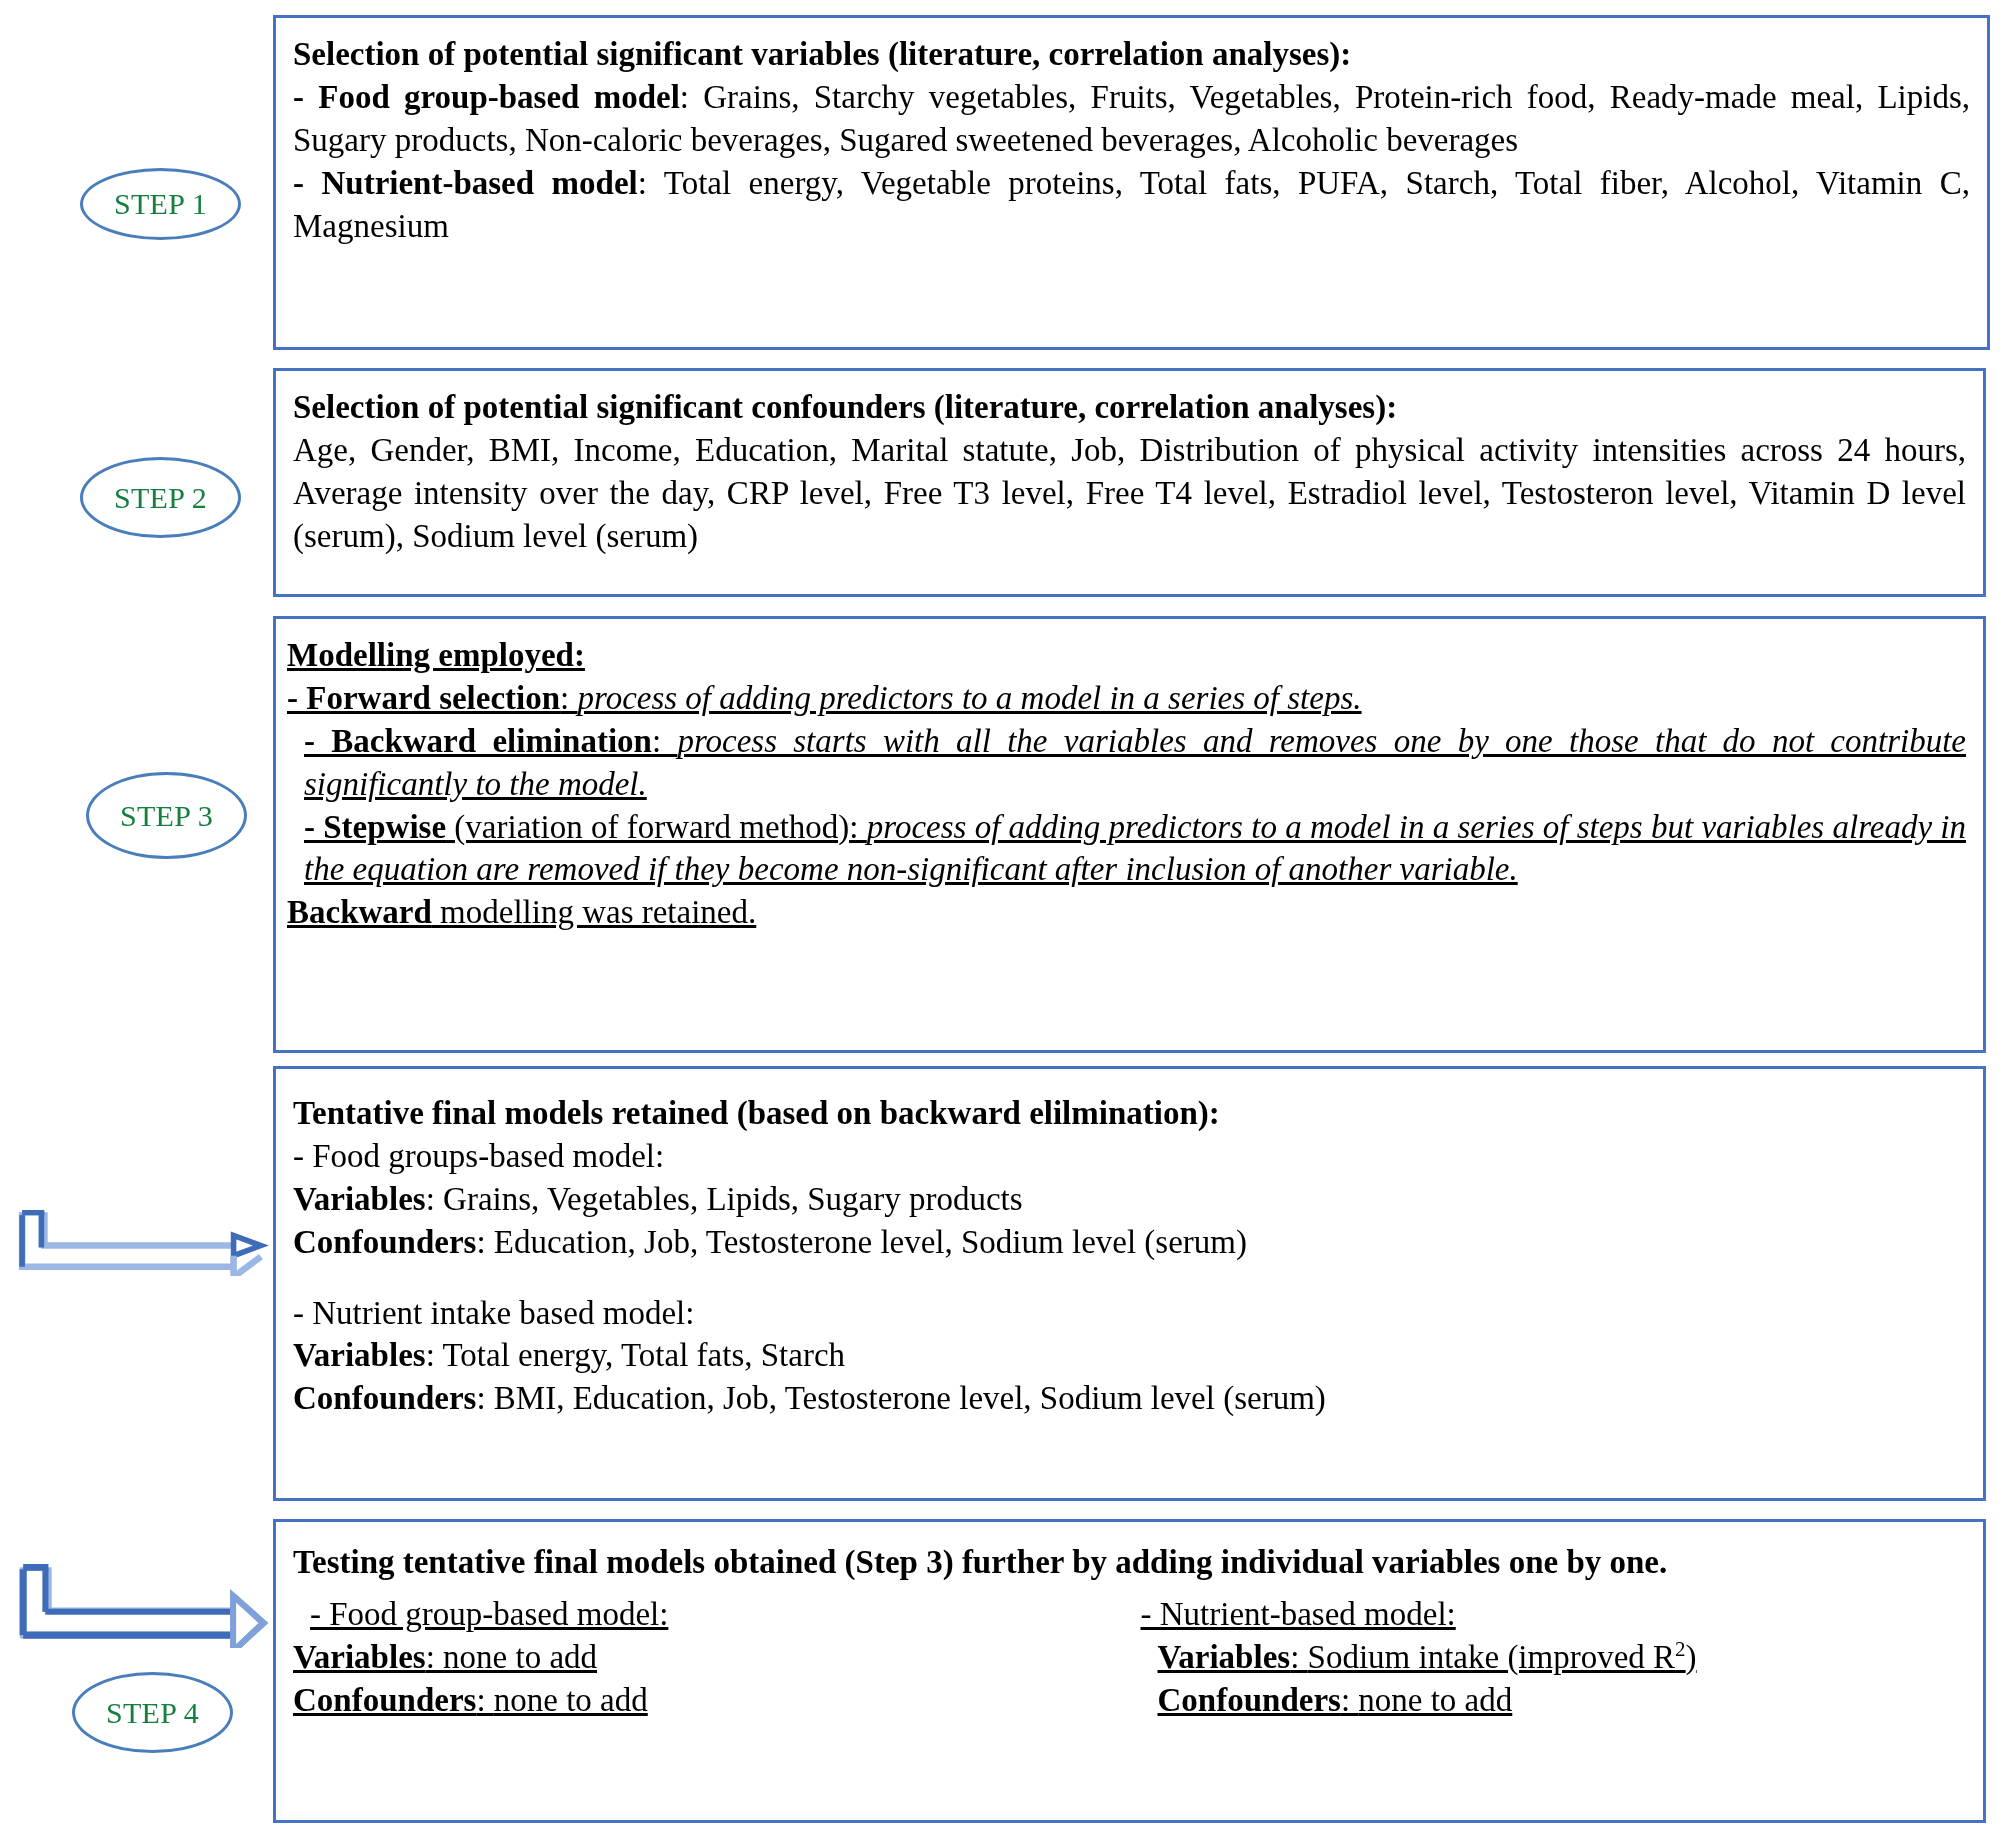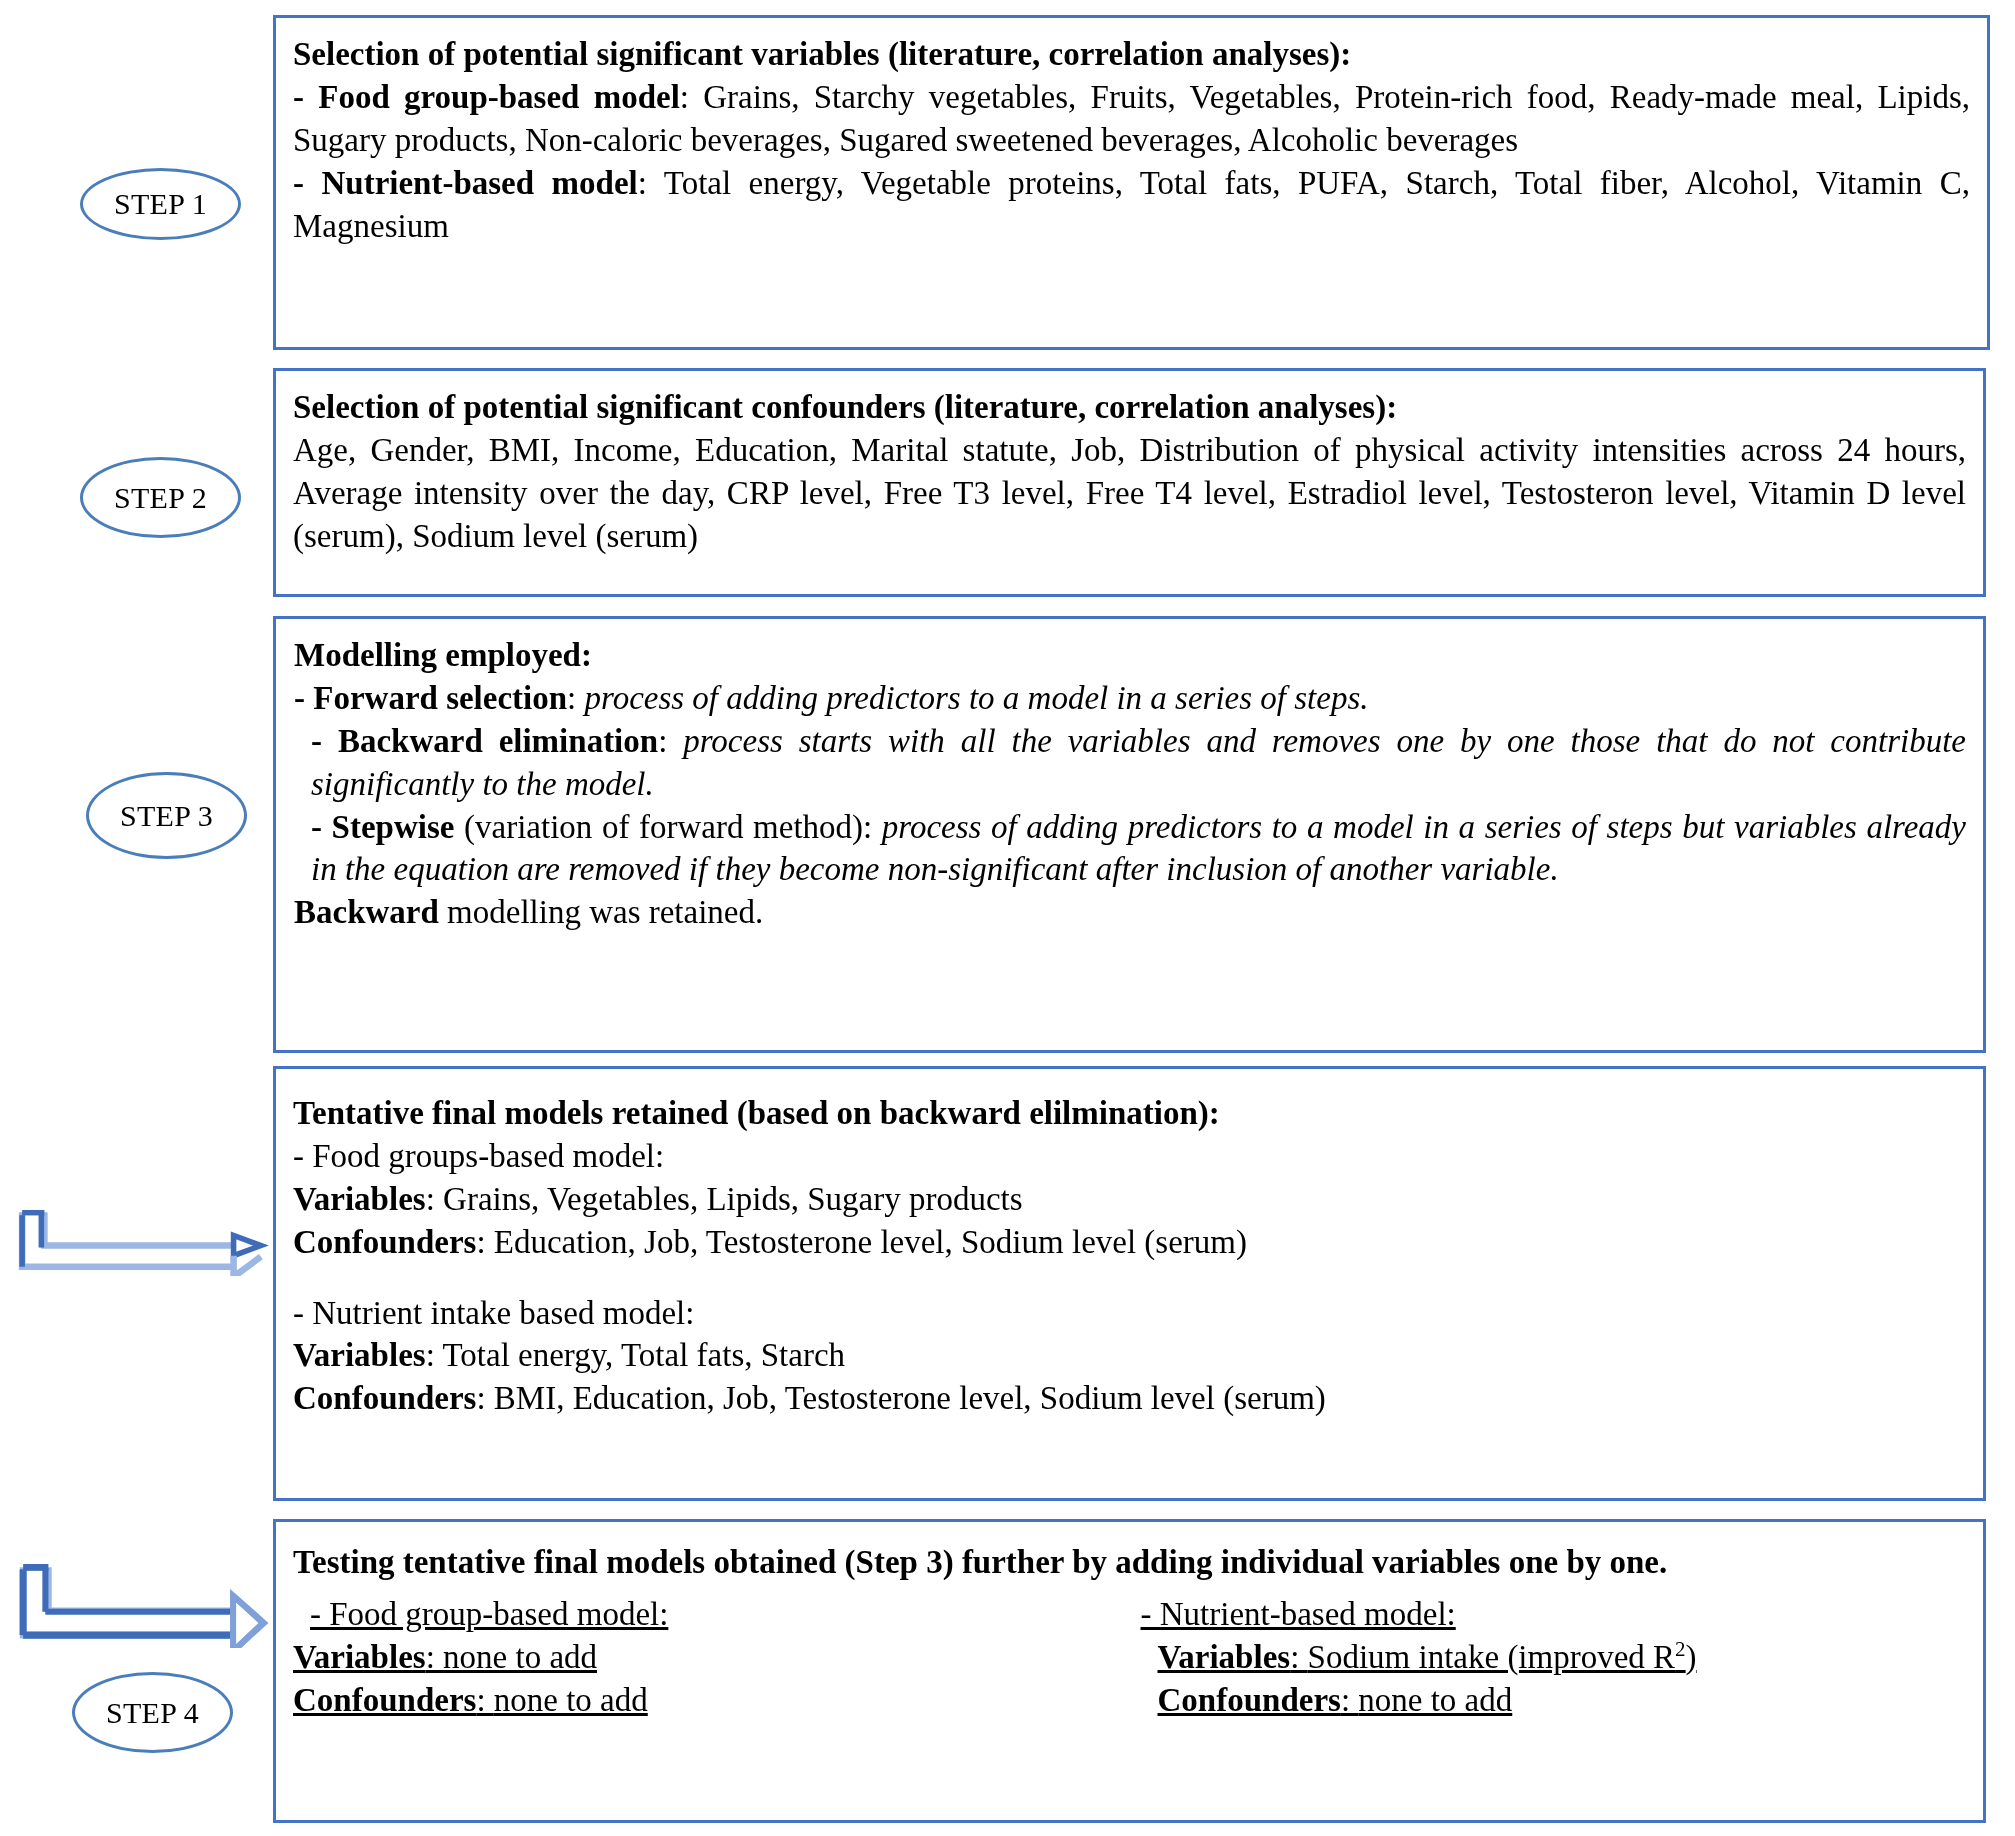--- a/index.html
+++ b/index.html
@@ -25,21 +25,21 @@
   .head{font-weight:bold;}
   .ind1{padding-left:17px;}
   .gap{height:28px;}
   .gap-s{height:9px;}
   sup{font-size:21px;vertical-align:super;line-height:0;}
 
   
   .step{position:absolute;box-sizing:border-box;
         border:3px solid #4A7EBB;border-radius:50%;
         background:#fff;display:flex;align-items:center;justify-content:center;
-        font-size:30px;color:#000000;letter-spacing:0.3px;}
+        font-size:30px;color:#15803d;letter-spacing:0.3px;}
   #step1{left:80px;top:168px;width:161px;height:72px;}
   #step2{left:80px;top:457px;width:161px;height:81px;align-items:center;}
   #step3{left:86px;top:772px;width:161px;height:87px;}
   #step4{left:72px;top:1672px;width:161px;height:81px;}
 
   
   .arrow{position:absolute;}
   #arrow1{left:12px;top:1210px;width:258px;height:66px;}
   #arrow2{left:12px;top:1564px;width:258px;height:84px;}
 
@@ -62,21 +62,21 @@
   </div>
 
   <div class="box" id="box2">
     <div class="inner">
       <p class="head">Selection of potential significant confounders (literature, correlation analyses):</p>
       <p class="just">Age, Gender, BMI, Income, Education, Marital statute, Job, Distribution of physical activity intensities across 24 hours, Average intensity over the day, CRP level, Free T3 level, Free T4 level, Estradiol level, Testosteron level, Vitamin D level (serum), Sodium level (serum)</p>
     </div>
   </div>
 
   <div class="box" id="box3">
-    <div class="inner" style="padding-left:18px;">
+    <div class="inner" style="padding-left:11px;text-decoration:underline;">
       <p class="head">Modelling employed:</p>
       <p><span class="b">- Forward selection</span><span>: </span><span class="i">process of adding predictors to a model in a series of steps.</span></p>
       <p class="just ind1"><span class="b">- Backward elimination</span><span>: </span><span class="i">process starts with all the variables and removes one by one those that do not contribute significantly to the model.</span></p>
       <p class="just ind1"><span class="b">- Stepwise</span><span> (variation of forward method): </span><span class="i">process of adding predictors to a model in a series of steps but variables already in the equation are removed if they become non-significant after inclusion of another variable.</span></p>
       <p><span class="b">Backward</span><span> modelling was retained.</span></p>
     </div>
   </div>
 
   <div class="box" id="box4">
     <div class="inner" style="padding-top:13px;">

